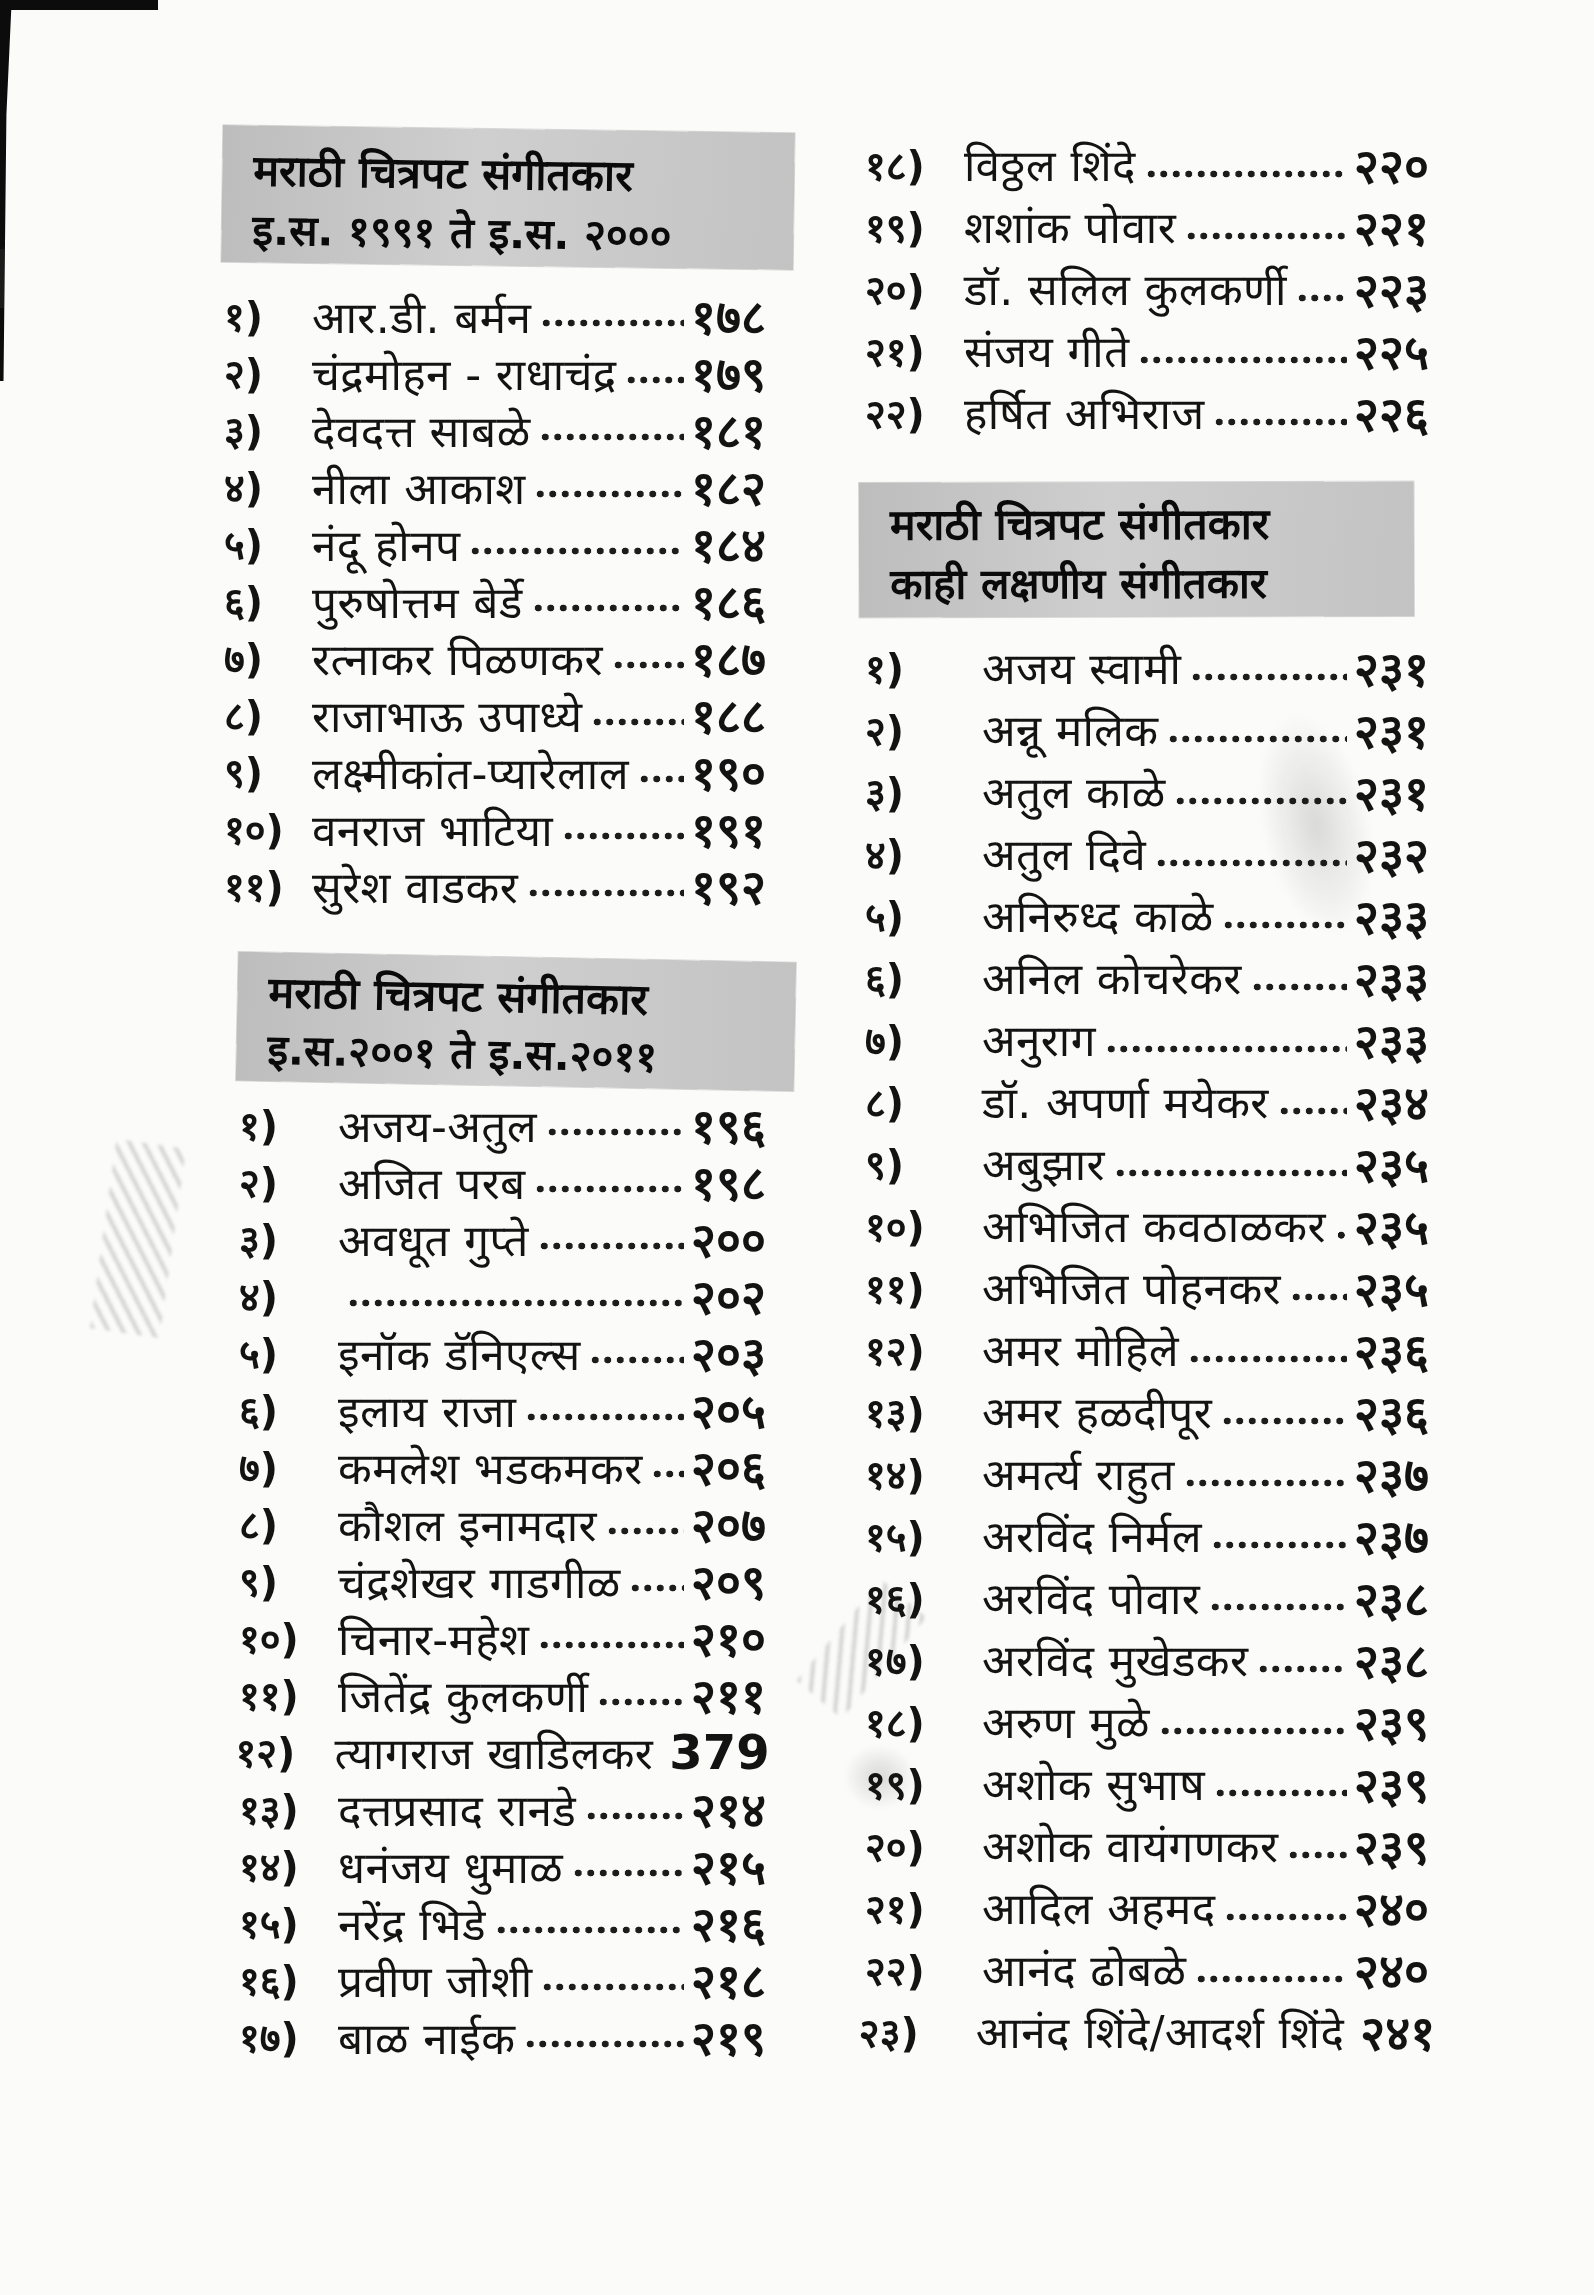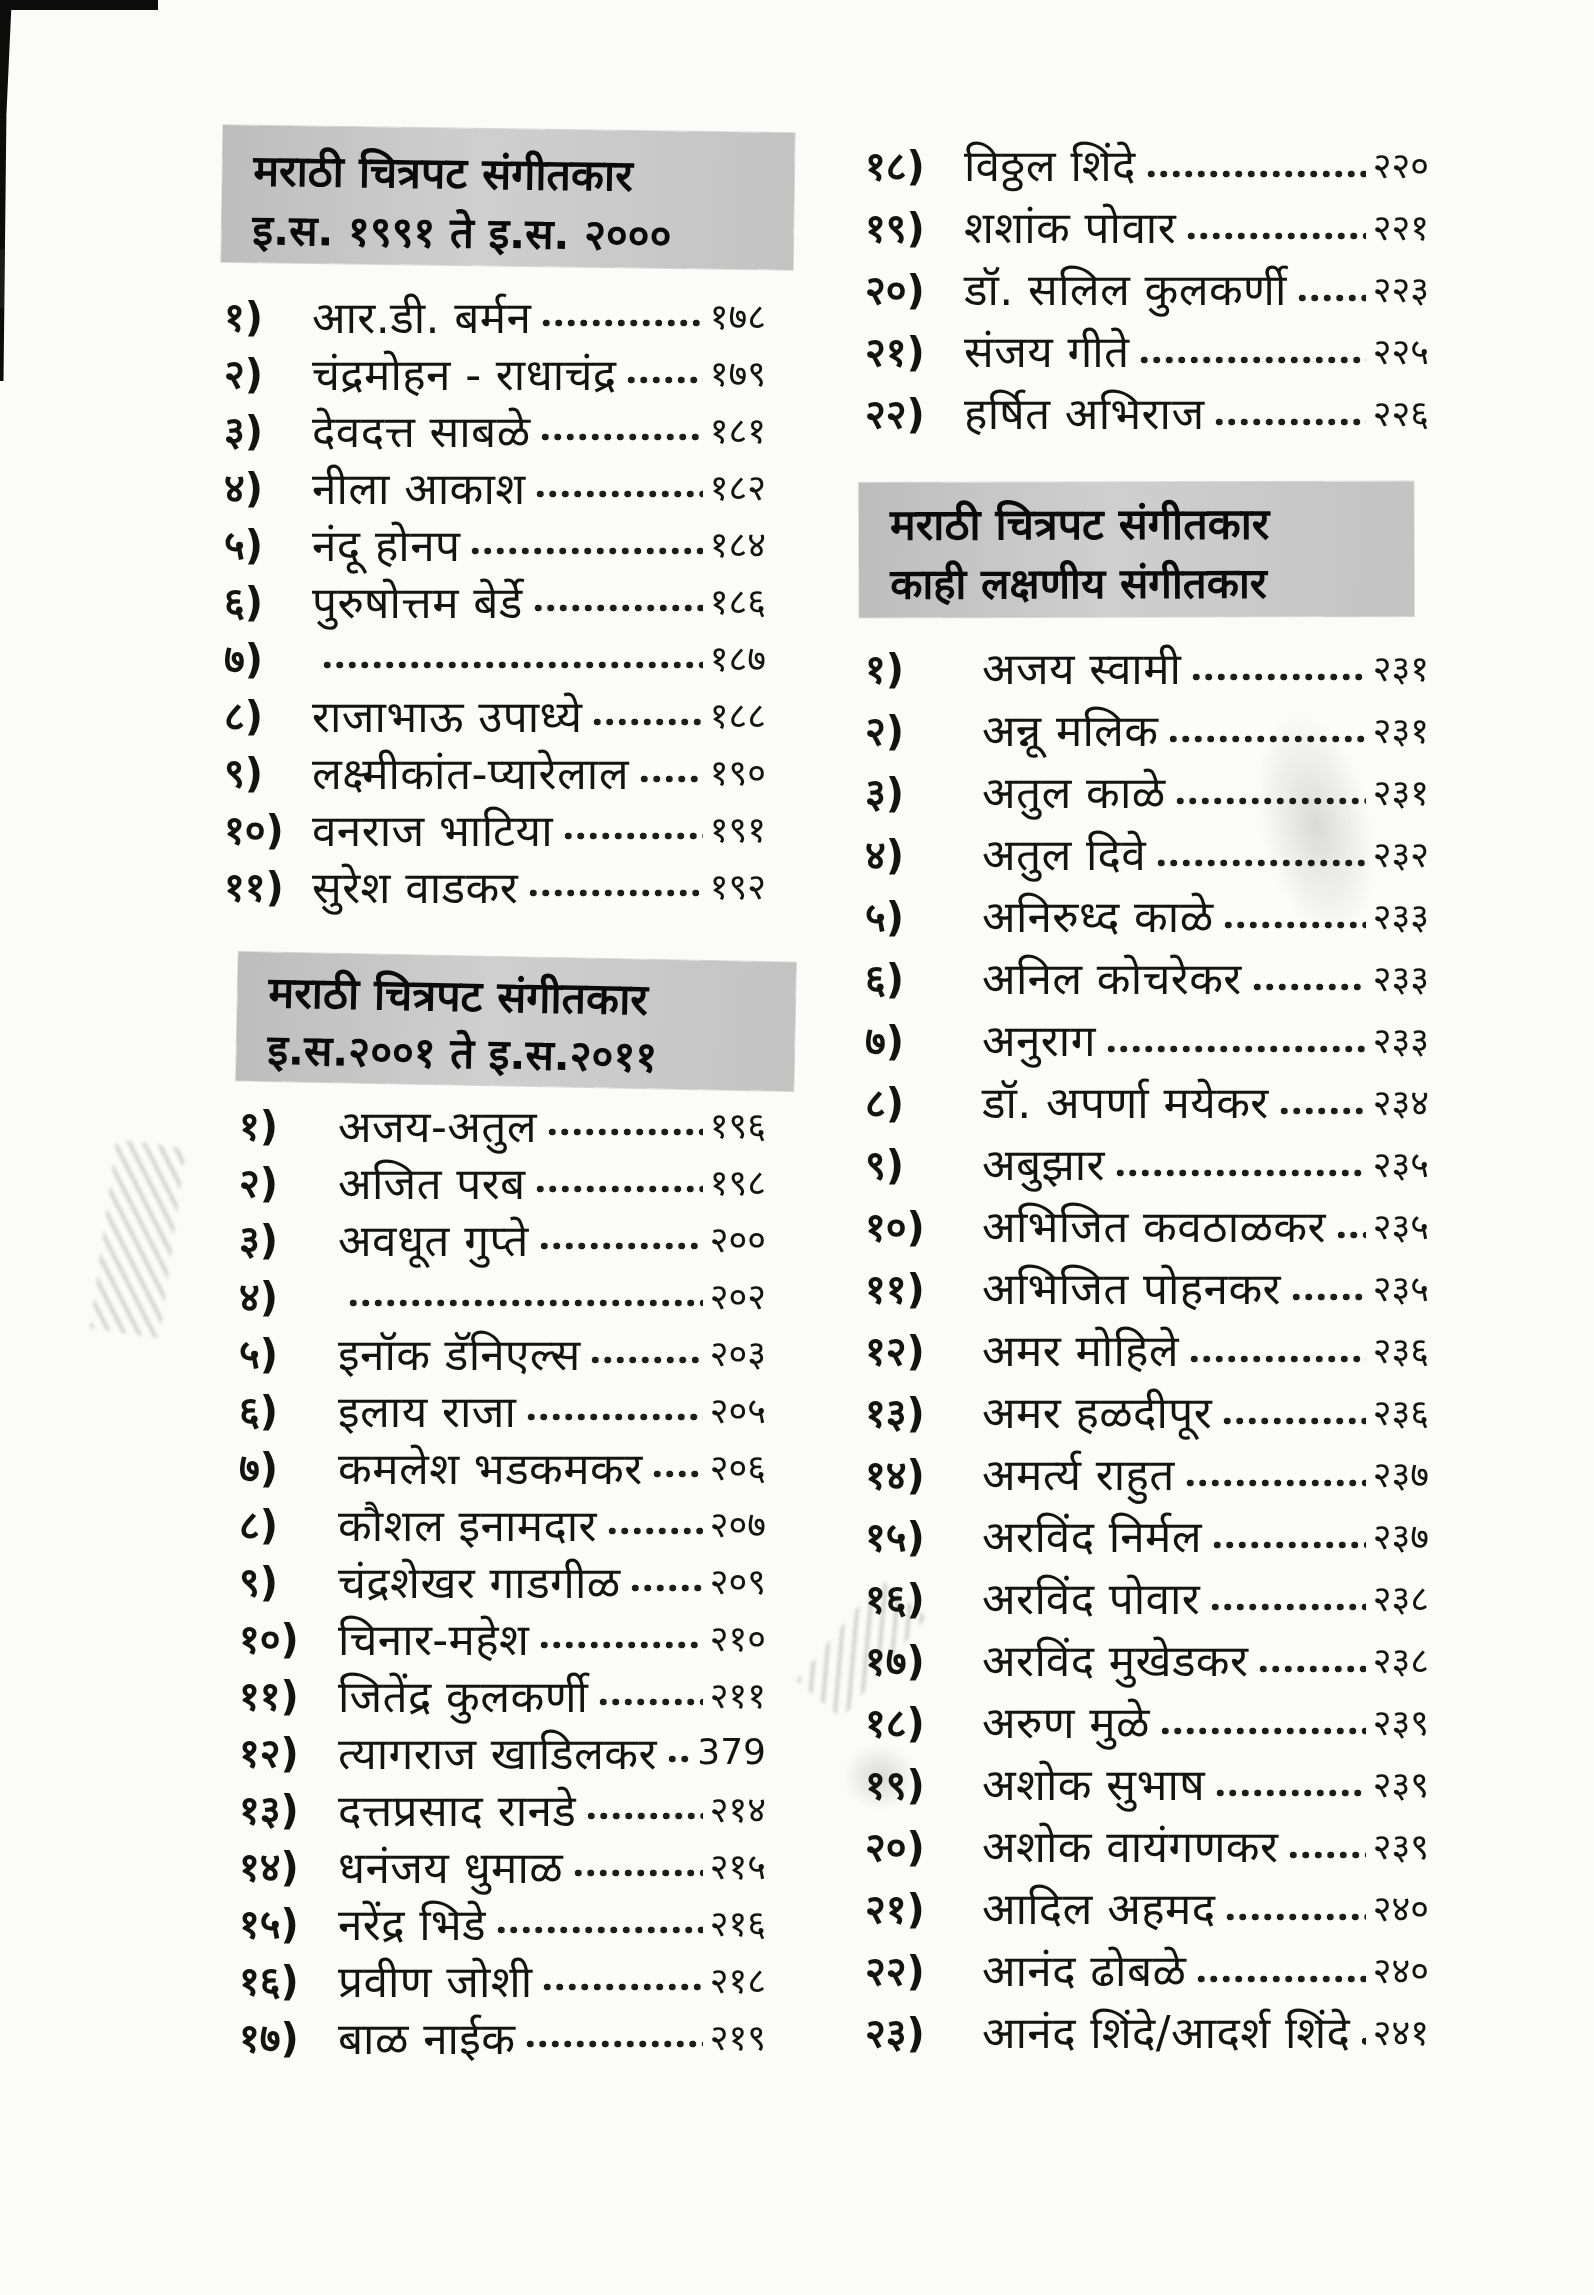--- a/index.html
+++ b/index.html
@@ -44,21 +44,21 @@
   .toc-list{position:absolute;}
   .row{display:flex;align-items:center;white-space:nowrap;justify-content:center;}
   .num{flex:0 0 auto;font-size:40px;font-weight:600;}
   .entry-name{flex:0 0 auto;font-size:44px;font-weight:400;letter-spacing:0.4px;}
   .leader{
     flex:1 1 0;min-width:0;align-self:flex-end;height:11.7px;
     margin:0 7.3px 14.7px 8.8px;
     background-image:radial-gradient(circle,#1c1c1c 3.2px,rgba(0,0,0,0) 3.8px);
     background-size:12.5px 10.3px;background-repeat:repeat-x;background-position:left center;
   }
-  .pg{flex:0 0 auto;font-size:36px;font-weight:400;}
+  .pg{flex:0 0 auto;font-size:48px;font-weight:700;}
 
   .list1{left:169px;top:287px;width:597px;}
   .list1 .row{height:57px;padding-left:55px;}
   .list1 .num{width:88px;}
 
   .list2{left:169px;top:1096px;width:597px;}
   .list2 .row{height:57px;padding-left:70px;}
   .list2 .num{width:99px;}
 
   .listc{left:854px;top:133px;width:575px;}
@@ -127,20 +127,21 @@
 
       <div class="row">
         <span class="num">६)</span>
         <span class="entry-name">पुरुषोत्तम बेर्डे</span>
         <span class="leader"></span>
         <span class="pg">१८६</span>
       </div>
 
       <div class="row">
         <span class="num">७)</span>
+        <span class="entry-name">रत्नाकर पिळणकर</span>
         <span class="leader"></span>
         <span class="pg">१८७</span>
       </div>
 
       <div class="row">
         <span class="num">८)</span>
         <span class="entry-name">राजाभाऊ उपाध्ये</span>
         <span class="leader"></span>
         <span class="pg">१८८</span>
       </div>

